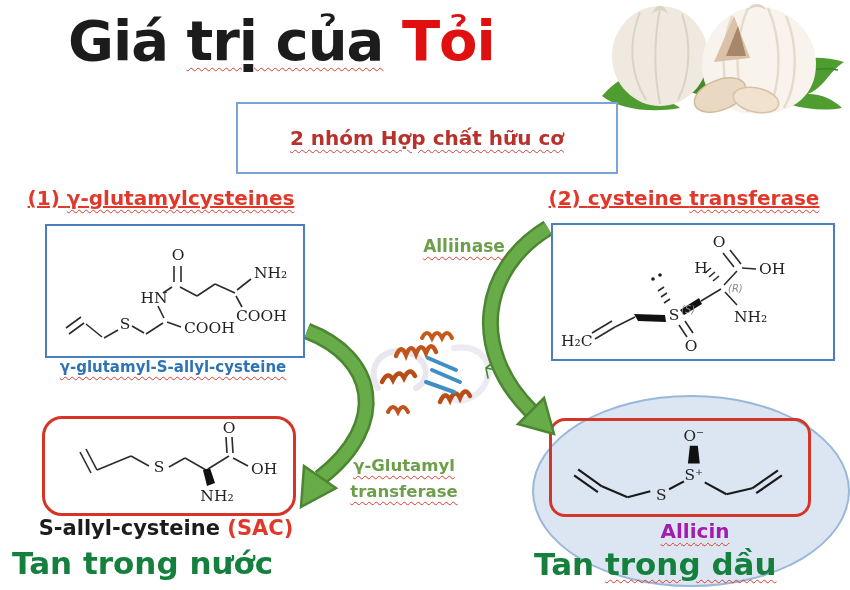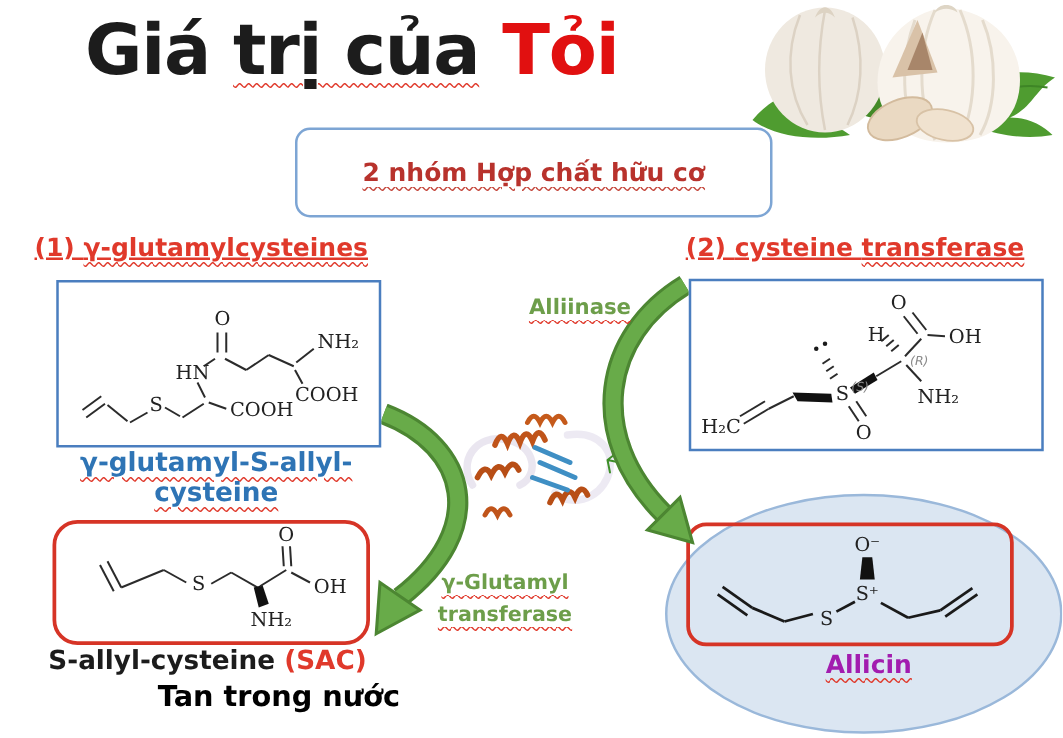--- a/index.html
+++ b/index.html
@@ -7,57 +7,57 @@
     position:relative;width:850px;height:590px;background:#ffffff;overflow:hidden;
     font-family:"DejaVu Sans","Liberation Sans",sans-serif;
   }
   .abs{position:absolute;}
   
   .title{left:68px;top:8px;font-size:56px;font-weight:bold;letter-spacing:-1px;color:#1c1c1c;white-space:pre;text-align:center;}
   .title .spellcheck{text-decoration:underline;text-decoration-style:wavy;text-decoration-color:#e0392b;text-decoration-thickness:1px;text-underline-offset:7px;}
   .title .red{color:#e11010;}
   
   .header-box{
-    left:236px;top:102px;width:378px;height:68px;border-radius:12px;
+    left:236px;top:102px;width:378px;height:68px;border-radius:0;
     border:2px solid #7da5d4;
     background:linear-gradient(180deg,#dcea fb 0%,#d7e6f7 0%,#bcd3ee 60%,#a9c6e8 100%);
     display:flex;flex-direction:column;justify-content:center;align-items:center;
     box-shadow:inset 0 2px 3px rgba(255,255,255,.8);
   }
   .header-box .line{
     font-size:20px;font-weight:bold;color:#b8322c;line-height:1.45;
     text-decoration:underline;text-decoration-style:wavy;text-decoration-color:#c4453a;
     text-decoration-thickness:1px;text-underline-offset:4px;
   }
   
   .group-label{font-size:20px;font-weight:600;color:#e0392b;text-align:center;white-space:pre;text-decoration:underline;}
   .group1-label{left:15px;top:186px;width:292px;}
   .group2-label{left:543px;top:186px;width:282px;}
   .wavy-red{text-decoration:underline;text-decoration-style:wavy;text-decoration-color:#e0392b;text-decoration-thickness:1px;text-underline-offset:4px;}
   
   .struct-box{background:#ffffff;border:2px solid #4a7ebf;z-index:4;}
   .box1{left:45px;top:224px;width:256px;height:130px;}
   .box2{left:551px;top:223px;width:280px;height:134px;}
-  .compound-label{font-size:21px;font-weight:bold;color:#2e74b5;text-align:center;}
+  .compound-label{font-size:15px;font-weight:bold;color:#2e74b5;text-align:center;}
   .compound1{left:25px;top:358px;width:296px;}
   .compound2{left:534px;top:361px;width:310px;}
   
   .enzyme{color:#6d9e4a;font-weight:bold;text-align:center;}
   .alliinase{left:408px;top:236px;width:112px;font-size:17px;z-index:5;}
   .transferase{left:346px;top:453px;width:116px;font-size:16.5px;line-height:1.55;z-index:5;}
   
   .arrow-left{left:287px;top:323px;z-index:3;}
   .arrow-right{left:462px;top:220px;z-index:3;}
   .protein{left:358px;top:326px;z-index:2;}
   
   .product-box{background:#ffffff;border:3px solid #d63426;border-radius:20px;z-index:4;}
   .product1-box{left:42px;top:416px;width:248px;height:94px;}
   .product1-name{left:12px;top:516px;width:308px;font-size:21px;font-weight:bold;color:#1c1c1c;text-align:center;white-space:pre;}
   .product1-name .red{color:#e0392b;}
-  .solubility{font-size:23px;font-weight:bold;color:#000000;text-align:right;white-space:pre;}
+  .solubility{font-size:31px;font-weight:bold;color:#15803d;text-align:left;white-space:pre;}
   .product1-sol{left:12px;top:545px;width:308px;}
   
   .ellipse{
     left:532px;top:395px;width:318px;height:192px;border-radius:50%;
     background:#dbe6f2;border:2px solid #9ab8da;box-sizing:border-box;z-index:2;
   }
   .product2-box{position:absolute;left:15px;top:21px;width:256px;height:93px;border:3px solid #d63426;border-radius:16px;background:transparent;}
   .product2-name{position:absolute;left:4px;top:122px;width:100%;font-size:20px;font-weight:bold;color:#a21caf;text-align:center;}
   .product2-sol{position:absolute;left:0;top:149px;width:100%;}
   
@@ -247,15 +247,16 @@
           <line class="bold-line" x1="174" y1="74" x2="200" y2="68"></line>
           <line class="bold-line" x1="200" y1="68" x2="226" y2="50"></line>
             <line class="bold-line" x1="204" y1="73" x2="230" y2="55"></line>
         </g>
         <text x="141" y="20" text-anchor="middle">O⁻</text>
         <text x="141" y="60" text-anchor="middle">S⁺</text>
         <text x="108" y="80" text-anchor="middle">S</text>
       </svg>
     </div>
     <div class="product2-name wavy-red">Allicin</div>
+    <div class="solubility product2-sol"><span>Tan </span><span class="wavy-red">trong dầu</span></div>
   </div>
 
 </div>
 
 </body></html>

